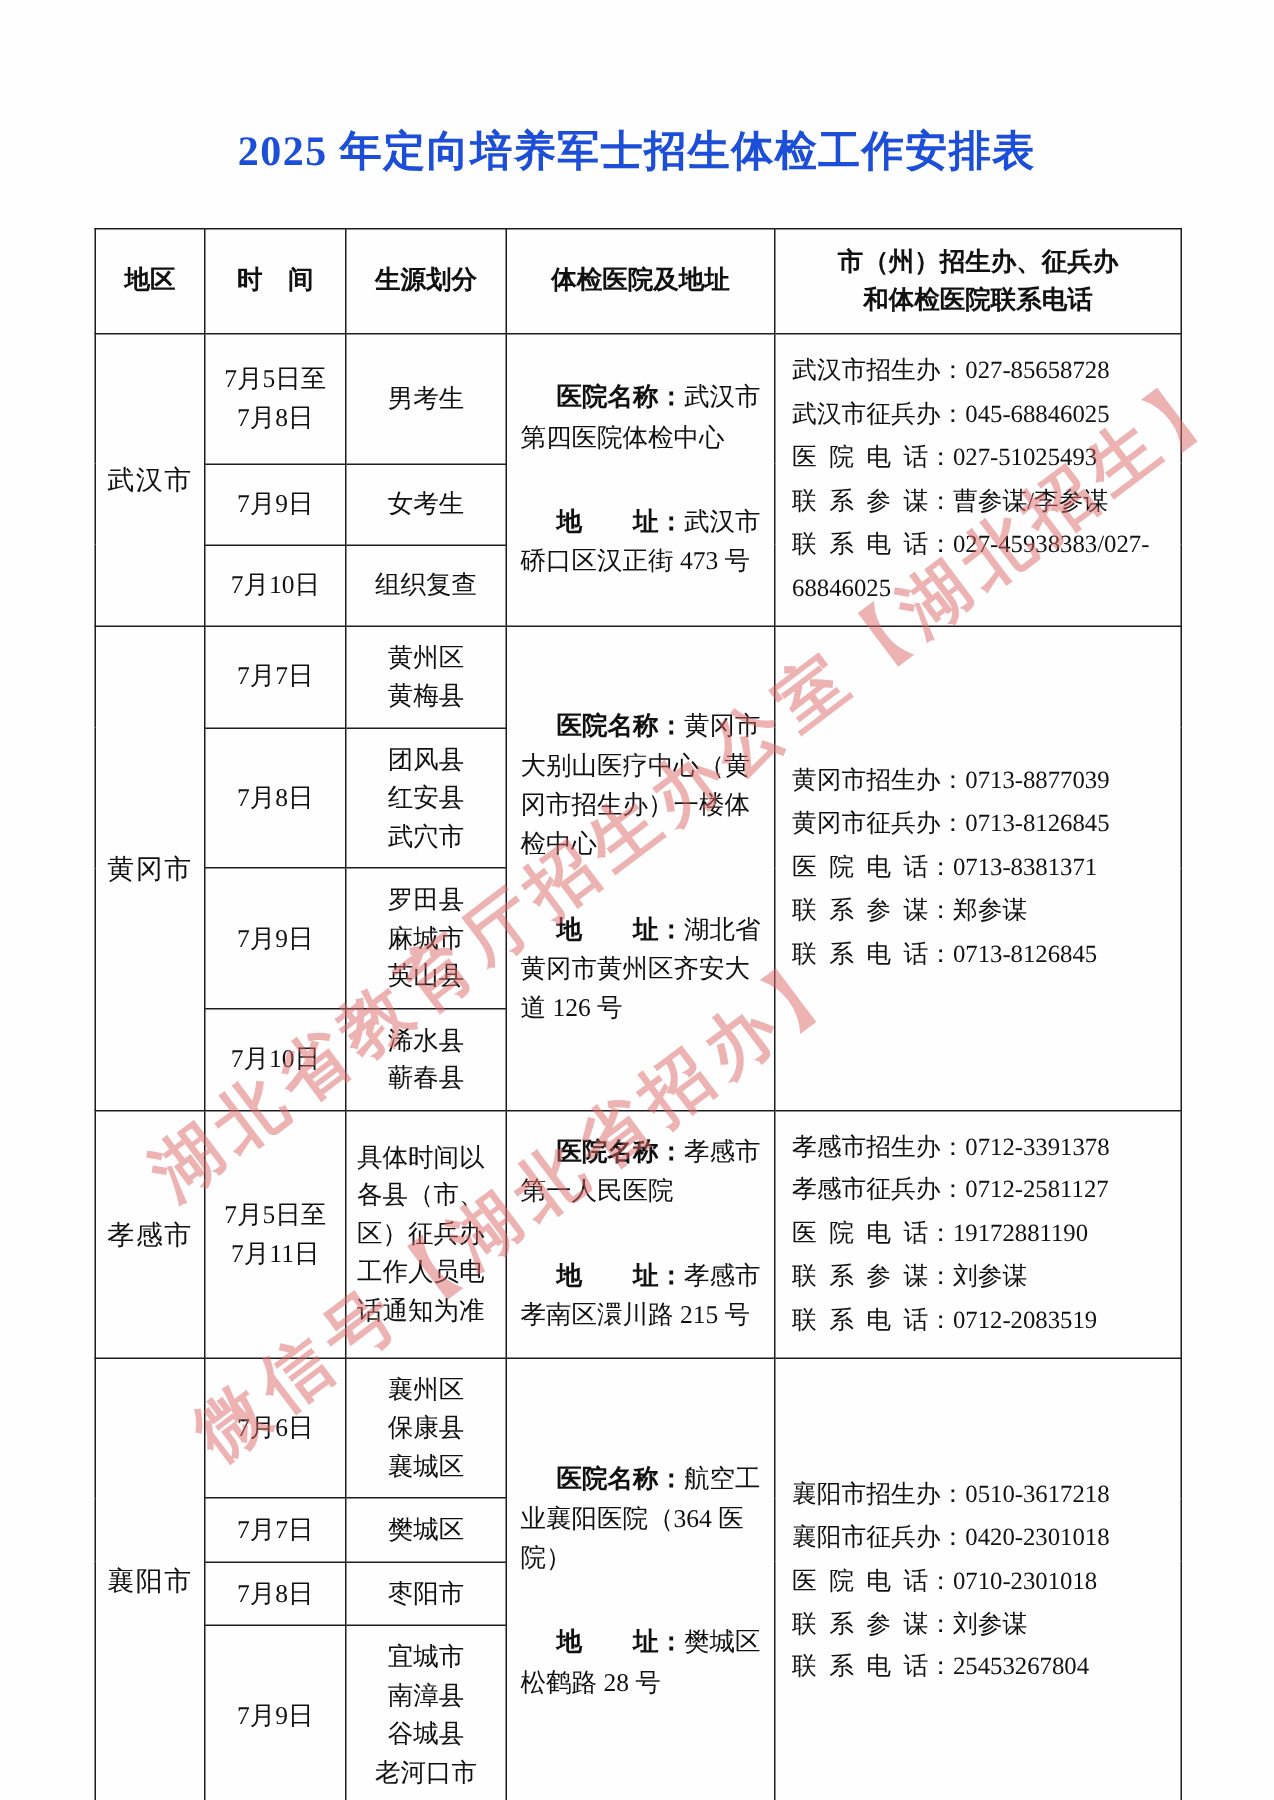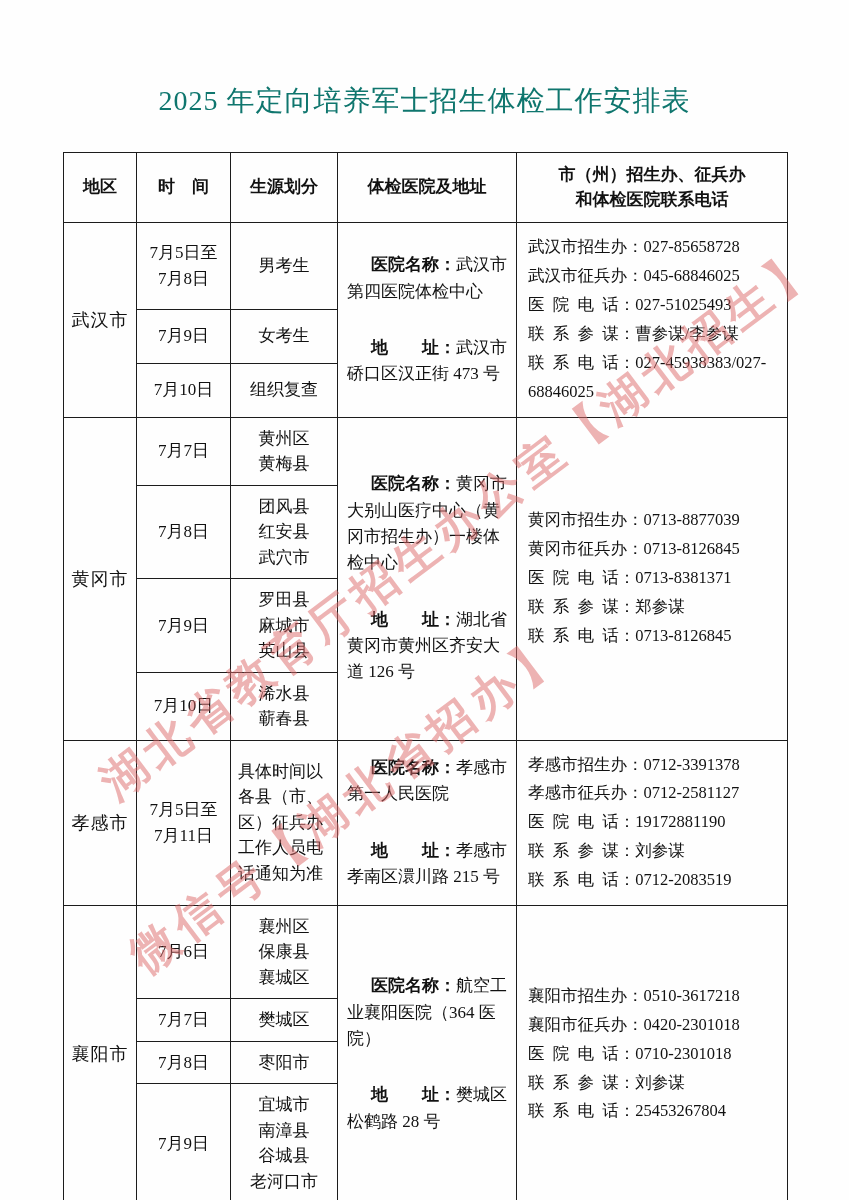--- a/index.html
+++ b/index.html
@@ -9,23 +9,23 @@
     height:1200px;
     background:#fefefe;
     overflow:hidden;
     font-family:"Liberation Serif","DejaVu Serif",serif;
     color:#111;
   }
   .doc-title {
     margin:82px 0 0 0;
     text-align:center;
     font-size:28px;
-    font-weight:400;
+    font-weight:700;
     letter-spacing:1px;
-    color:#0f766e;
+    color:#1d4ed8;
   }
   table.schedule {
     border-collapse:collapse;
     table-layout:fixed;
     width:724px;
     margin:32px 0 0 63px;
     background:transparent;
   }
   col.c-region{width:73px;} col.c-time{width:94px;} col.c-group{width:107px;}
   col.c-hospital{width:179px;} col.c-contact{width:271px;}

